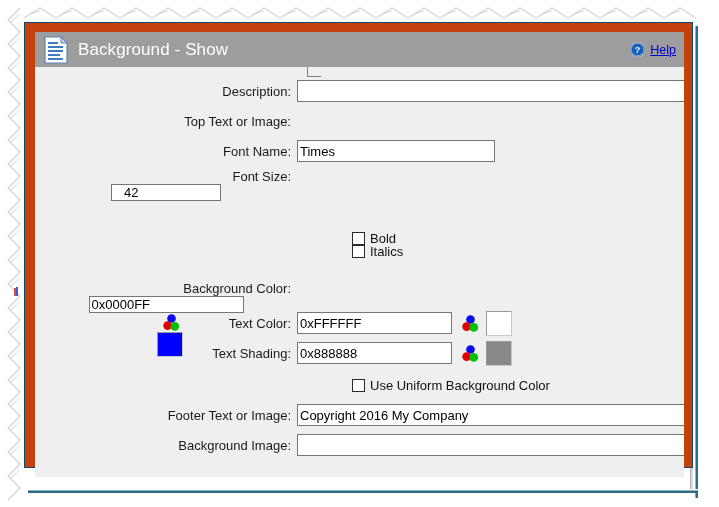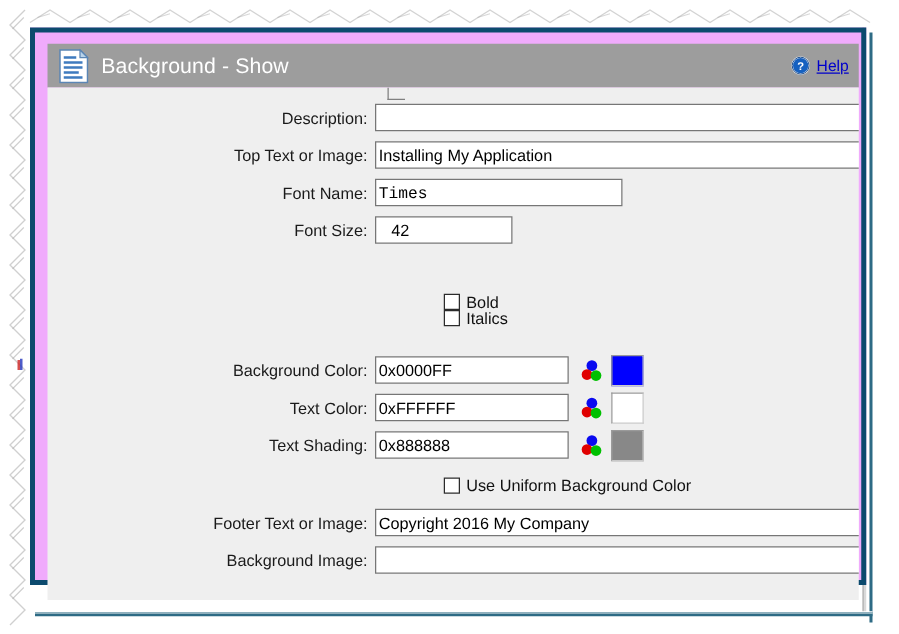--- a/index.html
+++ b/index.html
@@ -31,22 +31,22 @@
     pointer-events: none;
   }
 
   
   .window-frame {
     position: absolute;
     left: 24px;
     top: 22px;
     width: 669px;
     height: 446px;
-    background: #f0abfc;
-    border: 4px solid #0c4a6e;
+    background: #c2410c;
+    border: 1px solid #0c4a6e;
     box-sizing: border-box;
   }
   
   .rail-right {
     position: absolute;
     left: 694px;
     top: 26px;
     width: 4px;
     height: 472px;
     background: linear-gradient(to right,#ffffff 0 1px,#8fb0bd 1px 2px,#2e6b85 2px 4px);
@@ -284,45 +284,44 @@
 
       <div class="cutoff-stub"></div>
 
       <div class="row" style="top:12px;">
         <span class="lbl">Description:</span>
         <input class="field" type="text" style="width: 412px;" value="">
       </div>
 
       <div class="row" style="top:42px;">
         <span class="lbl">Top Text or Image:</span>
-        <input class="field" type="text" style="width: 389px;" value="Installing My Application">
 
       </div>
 
       <div class="row" style="top:72px;">
         <span class="lbl">Font Name:</span>
-        <input class="field" type="text" style="width: 198px; font-family: Liberation Mono, monospace;" value="Times">
-      </div>
-
-      <div class="row" style="top:102px;">
+        <input class="field" type="text" style="width: 198px;" value="Times">
+      </div>
+
+      <div class="row" style="top:102px;flex-direction:column;">
         <span class="lbl">Font Size:</span>
         <input class="field" type="text" style="width: 110px; padding-left: 12px;" value="42">
       </div>
 
       <div class="cb-row" style="left:272px; top:161px;">
         <span class="cbox"></span>
         <span class="cb-label">Bold</span>
       </div>
 
       <div class="cb-row" style="left:272px; top:174px;">
         <span class="cbox"></span>
         <span class="cb-label">Italics</span>
       </div>
 
-      <div class="row" style="top:214px;">
+      <div class="row" style="top:214px;flex-direction:column;">
         <span class="lbl">Background Color:</span>
         <input class="field" type="text" style="width: 155px;" value="0x0000FF">
         <svg class="rgb-btn" viewBox="0 0 17 19" aria-hidden="true">
           <circle cx="8.5" cy="5.5" r="4.3" fill="#0a0af0"></circle>
           <circle cx="4.6" cy="12.6" r="4.3" fill="#e00000"></circle>
           <circle cx="11.8" cy="13.4" r="4.3" fill="#00c000"></circle>
         </svg>
         <span class="swatch" style="background:#0000FF;"></span>
       </div>
 

